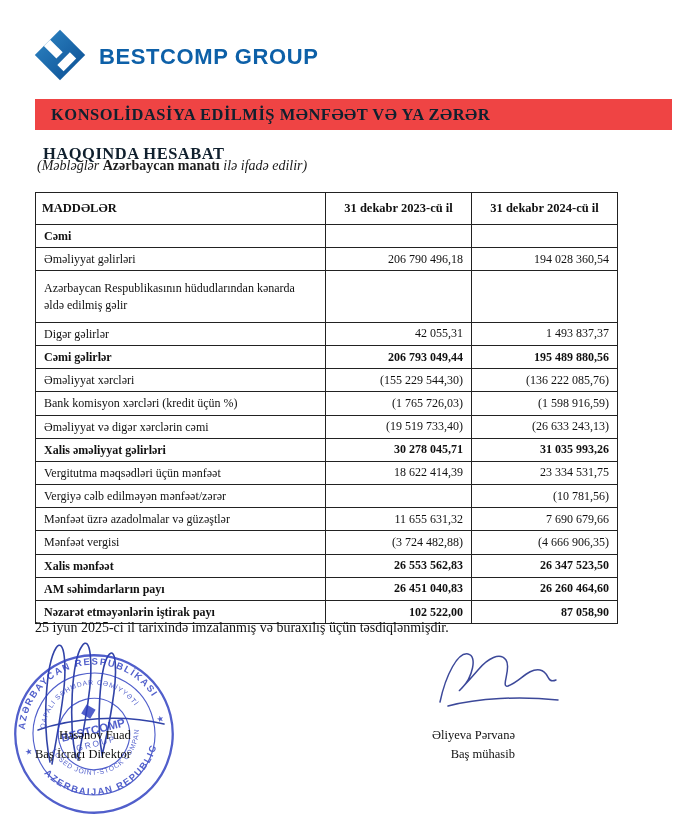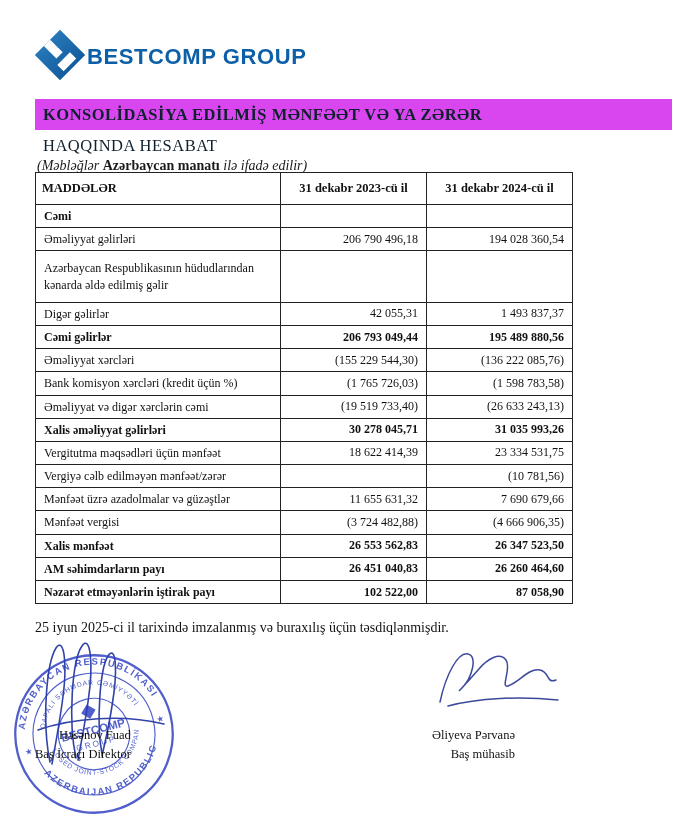--- a/index.html
+++ b/index.html
@@ -7,45 +7,45 @@
     position:relative;
     width:685px; height:824px;
     background:#ffffff;
     font-family:"Liberation Serif", serif;
     color:#111;
     overflow:hidden;
     margin:0 auto;
   }
 
   
-  .logo-row { position:absolute; left:33px; top:28px; display:flex; align-items:center; }
+  .logo-row { position:absolute; left:33px; top:28px; display:flex; align-items:center; gap:12px; }
   .logo-text {
     font-family:"Liberation Sans", sans-serif;
     font-weight:bold; font-size:22px; letter-spacing:0.6px;
     color:#0d60a8;
   }
 
   
   .title-block { position:absolute; left:35px; top:99px; width:637px; }
   .title-line1 {
-    background:#d946ef;
-    padding:6px 8px 5px 8px;
+    background:#ef4444;
+    padding:6px 8px 5px 16px;
     font-weight:bold; font-size:16.5px; letter-spacing:0.5px;
     color:#10202e;
   }
   .title-line2 {
-    padding:6px 8px 1px 8px;
-    font-weight:normal; font-size:16.5px; letter-spacing:0.5px;
+    padding:14px 8px 1px 8px;
+    font-weight:bold; font-size:16.5px; letter-spacing:0.5px;
     color:#10202e;
   }
   .subtitle { position:absolute; left:37px; top:158px; font-size:14px; font-style:italic; color:#1a1a1a; }
   .subtitle .upright { font-style:normal; font-weight:bold; }
 
   
-  table.report { position:absolute; left:35px; top:172px; width:538px; border-collapse:collapse; font-size:12px; }
+  table.report { position:absolute; left:35px; top:192px; width:583px; border-collapse:collapse; font-size:12px; }
   table.report th, table.report td { border:1px solid #222; vertical-align:middle; }
   table.report th { font-weight:bold; padding:8px 6px; font-size:12.5px; }
   th.h-label { text-align:left; padding-left:7px; }
   th.h-num  { width:133px; text-align:center;font-family:Liberation Serif, serif; }
   td.c-label { padding:3px 8px; line-height:1.35; }
   td.c-label.center { text-align:left; }
   td.c-label.left { text-align:left; }
   td.c-num { text-align:right; padding:3px 8px; }
   tr.tall td { padding-top:9px; padding-bottom:9px; }
   tr.bold td { font-weight:bold; }
@@ -131,21 +131,21 @@
           <td class="c-num">195 489 880,56</td>
         </tr>
         <tr>
           <td class="c-label left">Əməliyyat xərcləri</td>
           <td class="c-num">(155 229 544,30)</td>
           <td class="c-num">(136 222 085,76)</td>
         </tr>
         <tr>
           <td class="c-label left">Bank komisyon xərcləri (kredit üçün %)</td>
           <td class="c-num">(1 765 726,03)</td>
-          <td class="c-num">(1 598 783,58)</td>
+          <td class="c-num">(1 598 916,59)</td>
         </tr>
         <tr>
           <td class="c-label left">Əməliyyat və digər xərclərin cəmi</td>
           <td class="c-num">(19 519 733,40)</td>
           <td class="c-num">(26 633 243,13)</td>
         </tr>
         <tr class="bold">
           <td class="c-label left">Xalis əməliyyat  gəlirləri</td>
           <td class="c-num">30 278 045,71</td>
           <td class="c-num">31 035 993,26</td>

